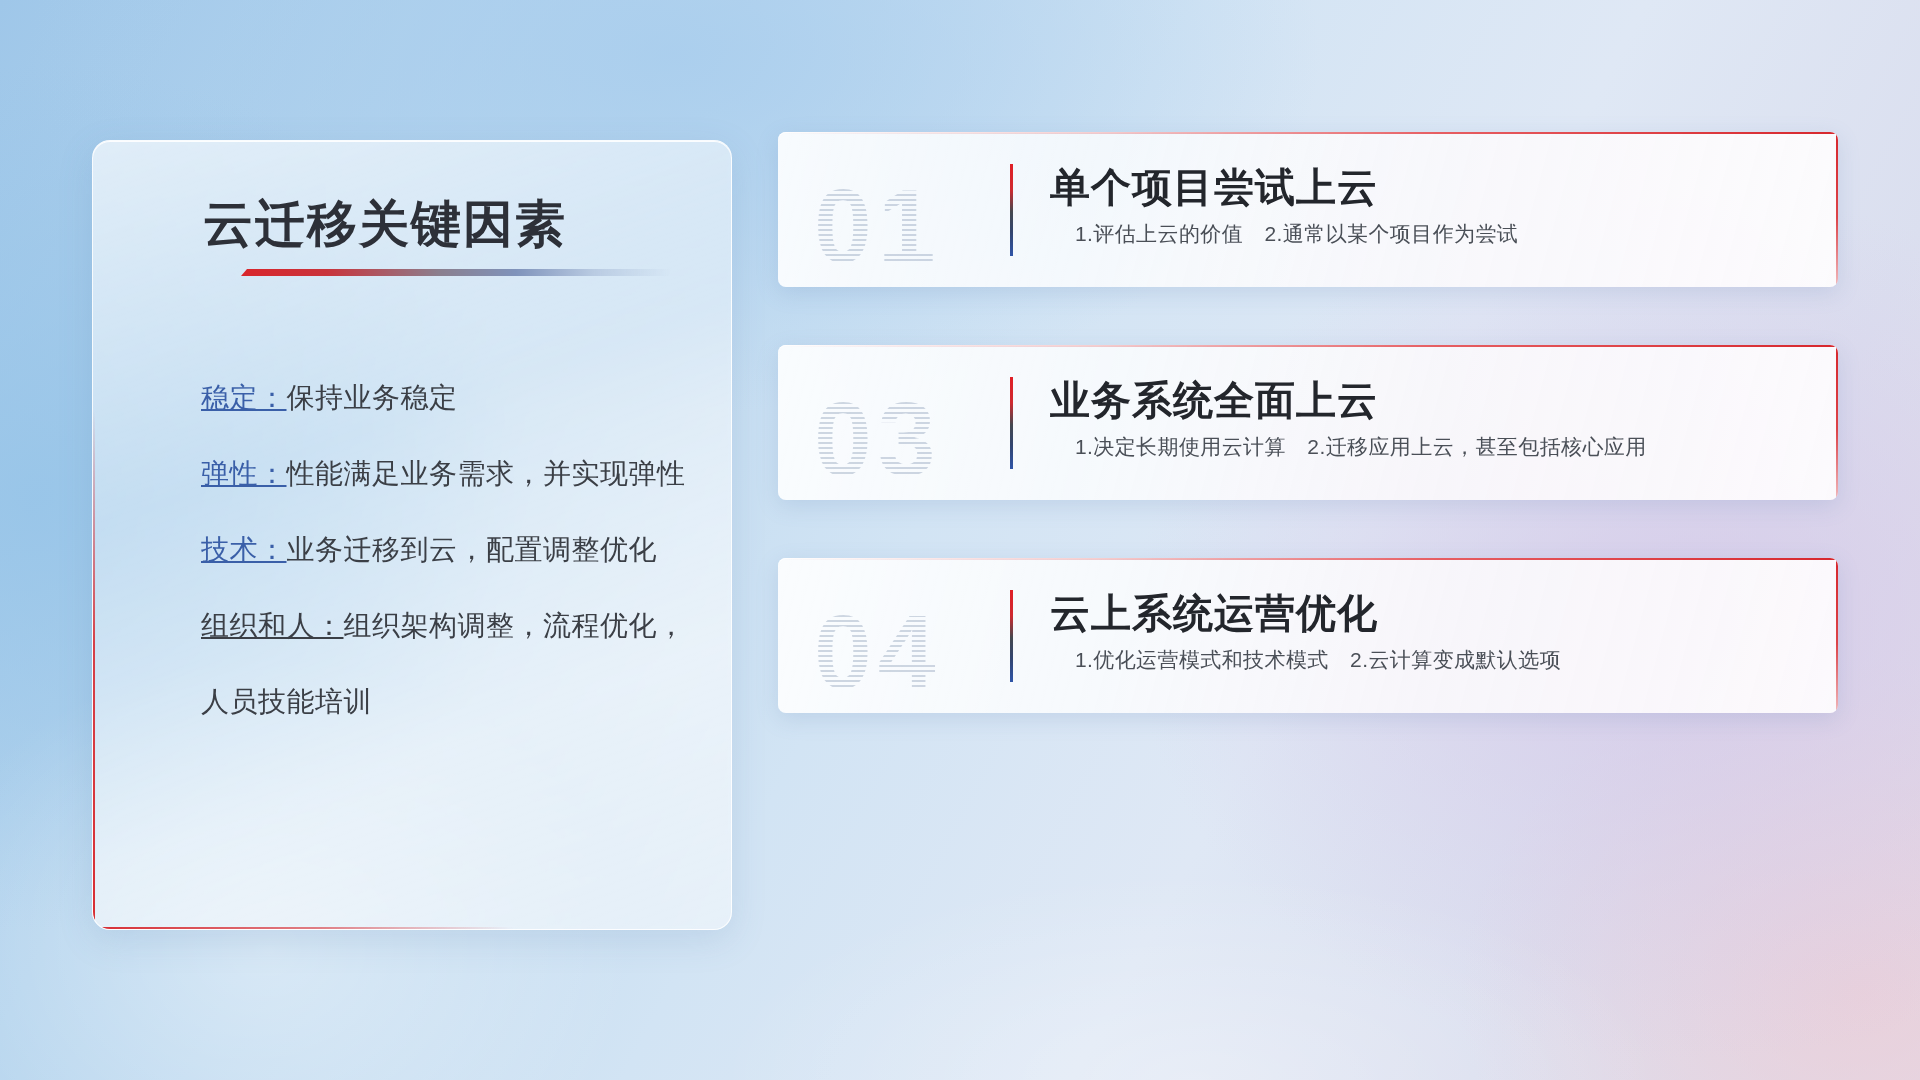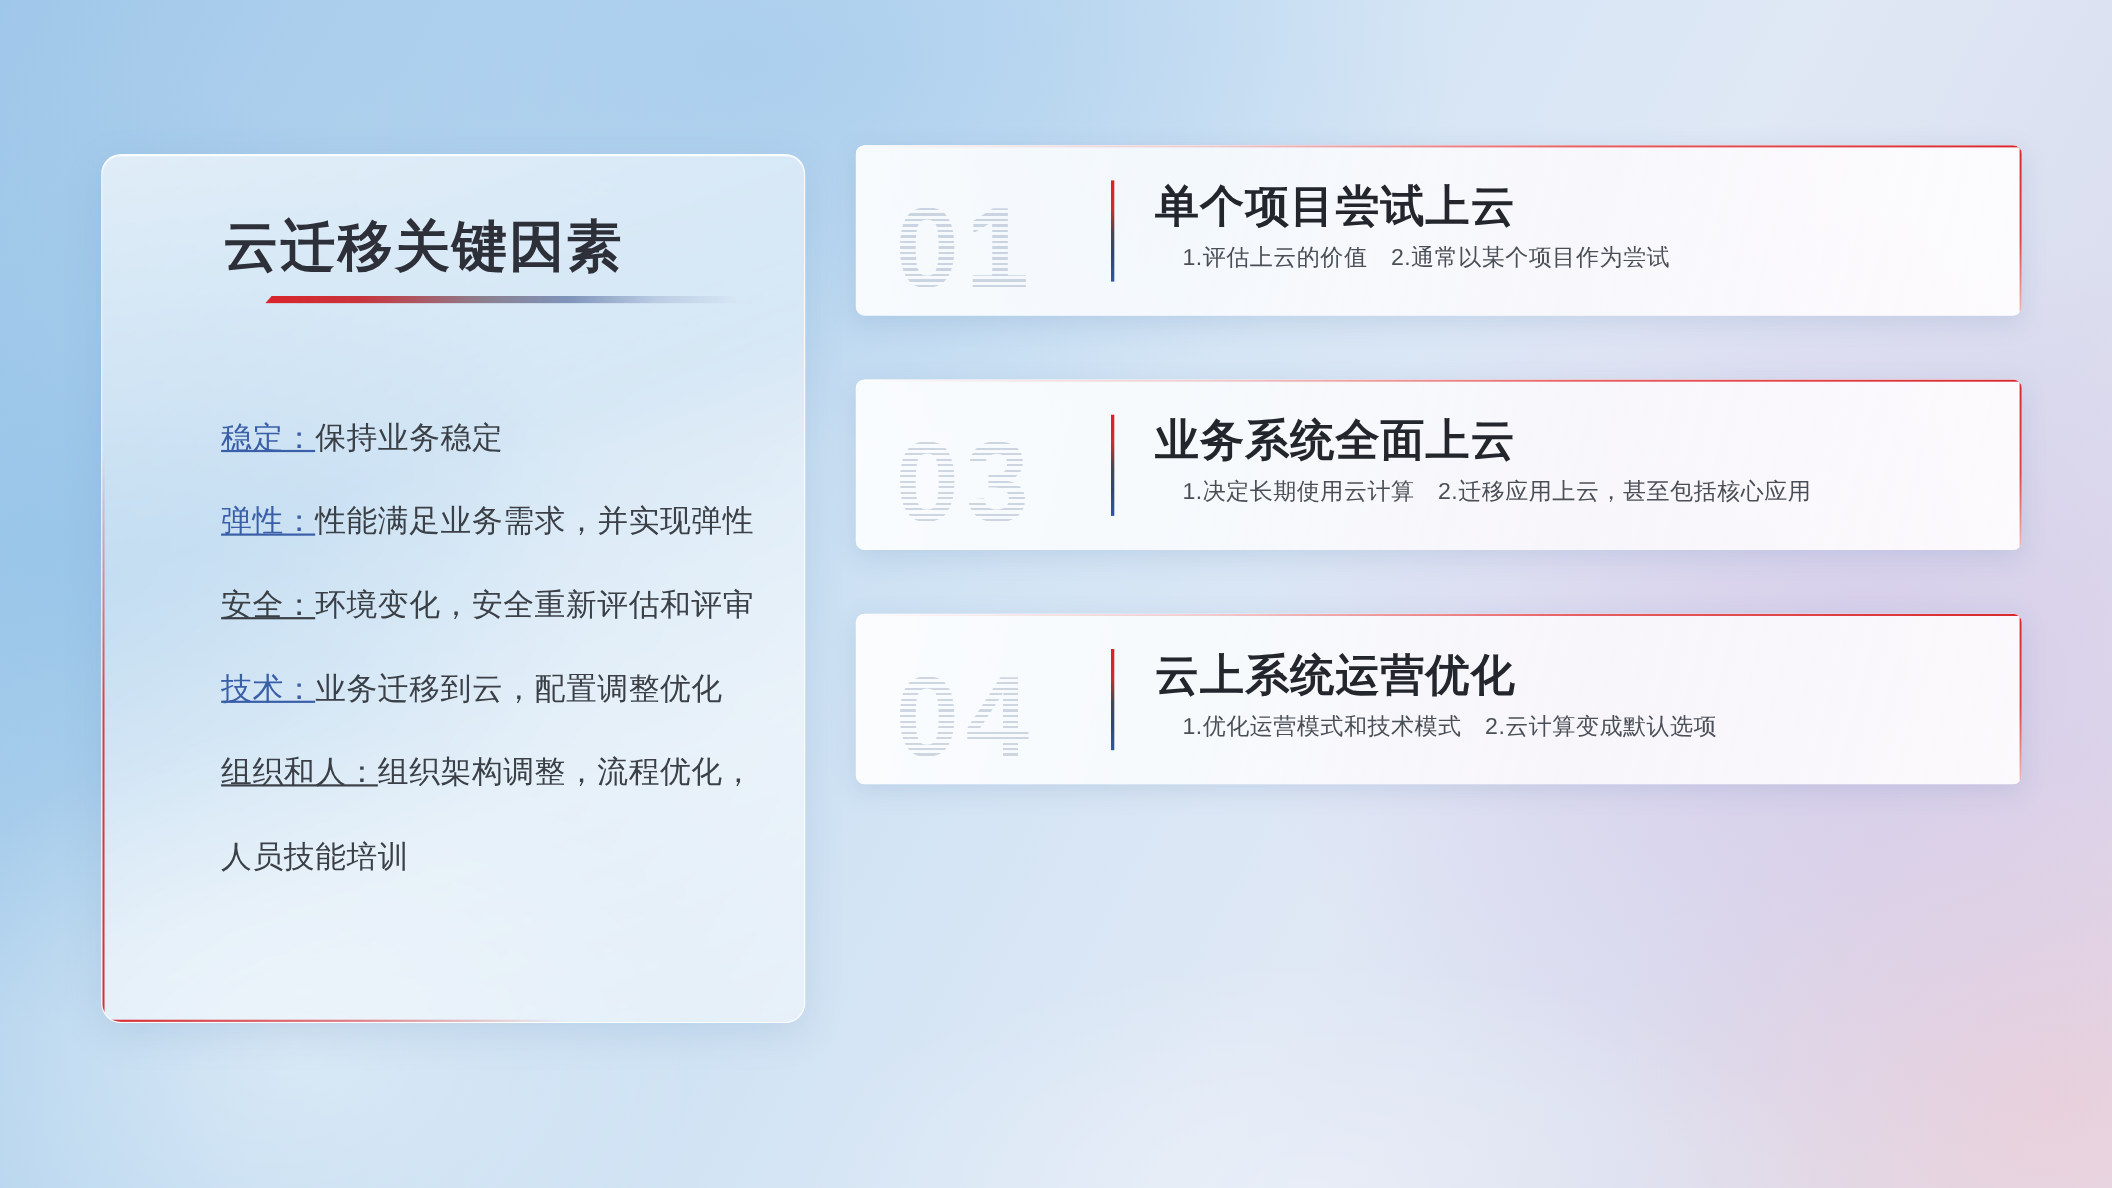--- a/index.html
+++ b/index.html
@@ -132,23 +132,20 @@
   <div class="lp-rule"></div>
 
   <div class="lp-list">
     <div class="lp-line">
       <span class="lp-label">稳定：</span><span>保持业务稳定</span>
     </div>
     <div class="lp-line">
       <span class="lp-label">弹性：</span><span>性能满足业务需求，并实现弹性</span>
     </div>
     <div class="lp-line">
-      <span class="lp-label plain">安全：</span><span>环境变化，安全重新评估和评审</span>
-    </div>
-    <div class="lp-line">
       <span class="lp-label">技术：</span><span>业务迁移到云，配置调整优化</span>
     </div>
     <div class="lp-line">
       <span class="lp-label plain">组织和人：</span><span>组织架构调整，流程优化，</span>
     </div>
     <div class="lp-line wrap-cont">
       <span>人员技能培训</span>
     </div>
   </div>
 </section>

